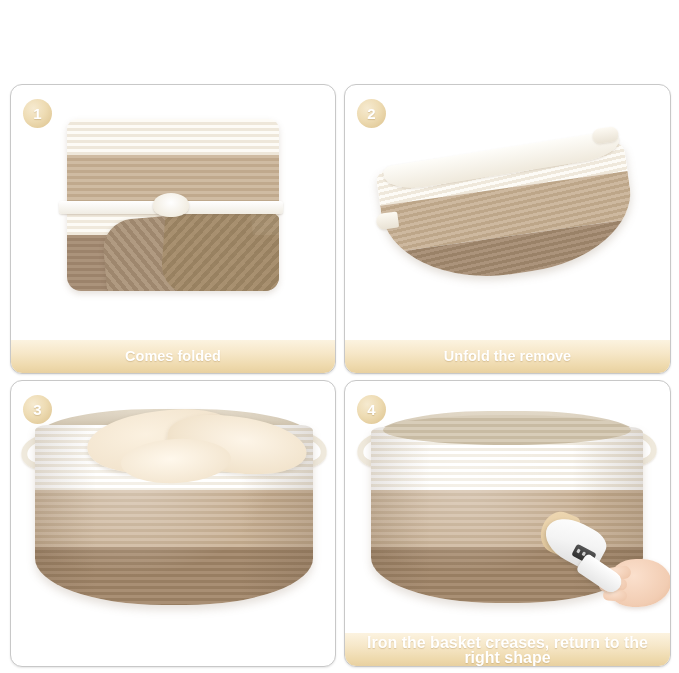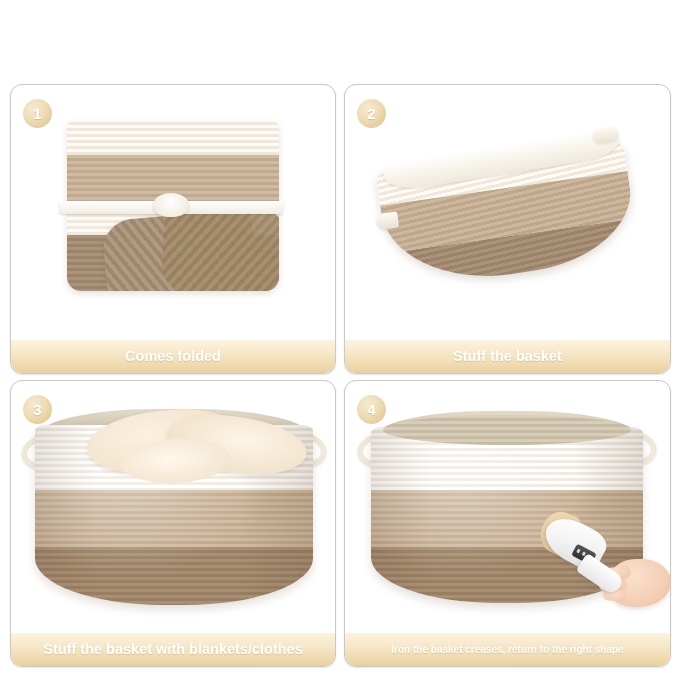--- a/index.html
+++ b/index.html
@@ -64,21 +64,21 @@
     background:linear-gradient(180deg,#fcf3e0 0%,#f6e7c8 40%,#eed9ac 80%,#e8d0a0 100%);
     border-bottom-left-radius:11px;border-bottom-right-radius:11px;
     display:flex;align-items:center;justify-content:center;
     box-sizing:border-box;padding:0 8px;
   }
   .caption-text{
     color:#ffffff;font-size:14.5px;font-weight:bold;
     text-align:center;line-height:15px;
     text-shadow:0 1px 1px rgba(175,145,95,0.38);
   }
-  .caption-text.two-line{font-size:10px;line-height:15px;text-align:right;}
+  .caption-text.two-line{font-size:16px;line-height:15px;}
 
   
 
   
   .fold-wrap{position:absolute;left:50%;top:50%;transform:translate(-50%,-50%);
              width:224px;height:196px;}
   .fold-stack{position:absolute;left:6px;top:4px;width:212px;height:172px;
               border-radius:10px 10px 14px 14px;overflow:hidden;
               box-shadow:0 3px 6px rgba(140,120,95,0.22);}
   .fold-band{position:absolute;left:0;right:0;}
@@ -238,21 +238,21 @@
             <div class="uf-b1"></div>
             <div class="uf-b2"></div>
             <div class="uf-b3"></div>
           </div>
           <div class="uf-lip"></div>
           <div class="uf-handle-l"></div>
           <div class="uf-handle-r"></div>
         </div>
       </div>
       <div class="caption-bar">
-        <div class="caption-text">Stuff the basket</div>
+        <div class="caption-text">Unfold the remove</div>
       </div>
     </div>
 
     <div class="panel p3">
       <div class="panel-stage">
         <div class="step-badge">3</div>
         <div class="basket b3">
           <div class="blanket bl1"></div>
           <div class="blanket bl2"></div>
           <div class="blanket bl3"></div>
@@ -260,23 +260,20 @@
           <div class="bk-handle l"></div>
           <div class="bk-handle r"></div>
           <div class="bk-body">
             <div class="bk-w"></div>
             <div class="bk-l"></div>
             <div class="bk-d"></div>
             <div class="bk-shade"></div>
           </div>
         </div>
       </div>
-      <div class="caption-bar">
-        <div class="caption-text">Stuff the basket with blankets/clothes</div>
-      </div>
     </div>
 
     <div class="panel p4">
       <div class="panel-stage">
         <div class="step-badge">4</div>
         <div class="basket b4">
           <div class="bk-inner"></div>
           <div class="bk-rim"></div>
           <div class="bk-handle l"></div>
           <div class="bk-handle r"></div>

